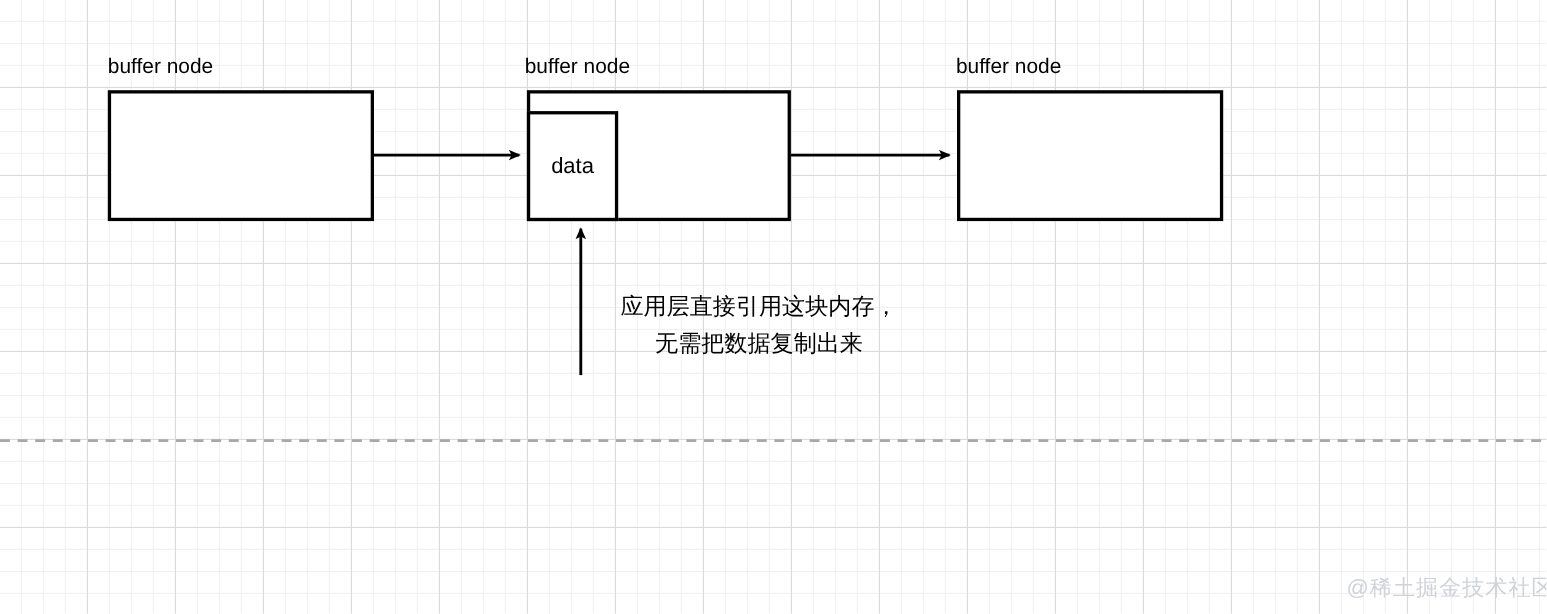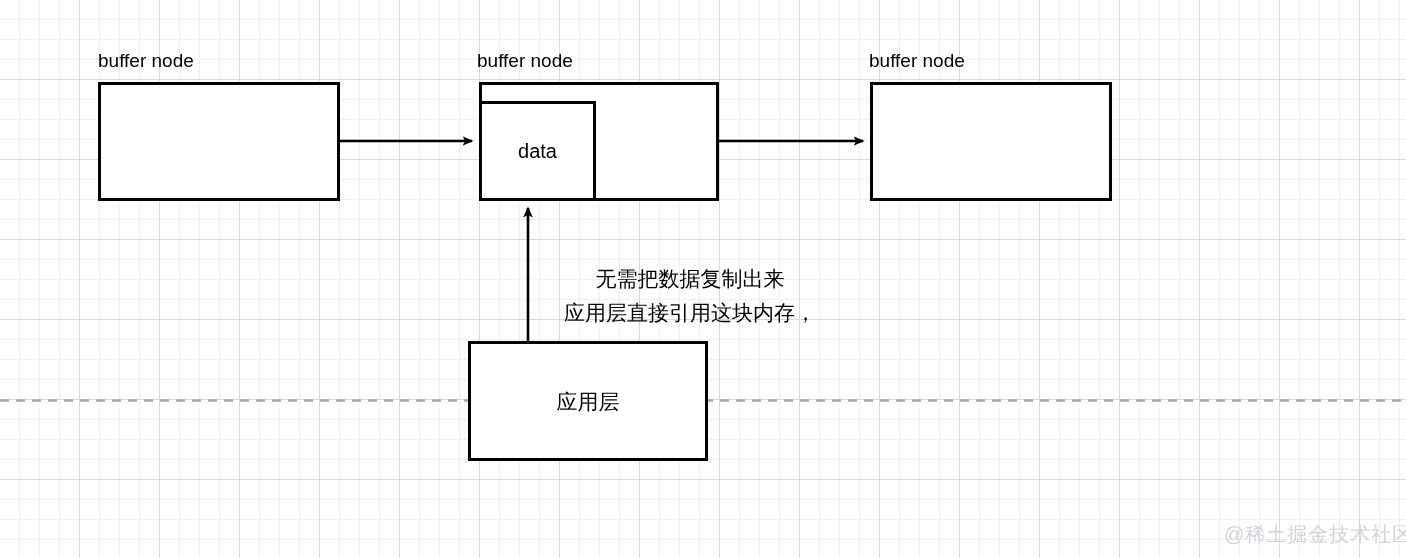--- a/index.html
+++ b/index.html
@@ -103,31 +103,28 @@
     <line x1="719" y1="141" x2="863" y2="141" stroke="#000000" stroke-width="2.6" marker-end="url(#arrowhead-right)"></line>
 
     <line x1="528" y1="341" x2="528" y2="208" stroke="#000000" stroke-width="2.6" marker-end="url(#arrowhead-up)"></line>
   </svg>
 
   <div class="box-label" style="left:98px; top:51px; width:242px;">buffer node</div>
   <div class="node-box" style="left:98px; top:82px; width:242px; height:119px;"></div>
 
   <div class="box-label" style="left:477px; top:51px; width:240px;">buffer node</div>
   <div class="node-box" style="left:479px; top:82px; width:240px; height:119px;"></div>
-  <div class="inner-box" style="left:479px; top:101px; width:117px; height:100px;">
+  <div class="inner-box" style="left:479px; top:101px; width:83px; height:100px;">
     <span class="data-text">data</span>
   </div>
 
   <div class="box-label" style="left:869px; top:51px; width:242px;">buffer node</div>
   <div class="node-box" style="left:870px; top:82px; width:242px; height:119px;"></div>
 
   <div class="annotation" style="left:440px; top:262px; width:500px;">
+    <div>应用层直接引用这块内存，</div>
     <div>无需把数据复制出来</div>
-    <div>应用层直接引用这块内存，</div>
   </div>
 
-  <div class="inner-box" style="left:468px; top:341px; width:240px; height:120px;">
-    <span class="app-text">应用层</span>
-  </div>
 
   <div class="watermark" style="left:1224px; top:521px;">@稀土掘金技术社区</div>
 
 </div>
 
 </body></html>

